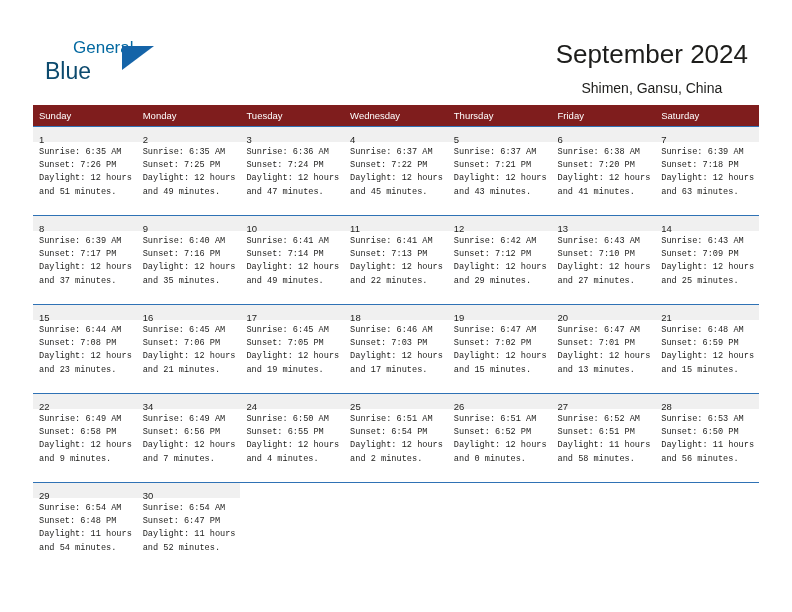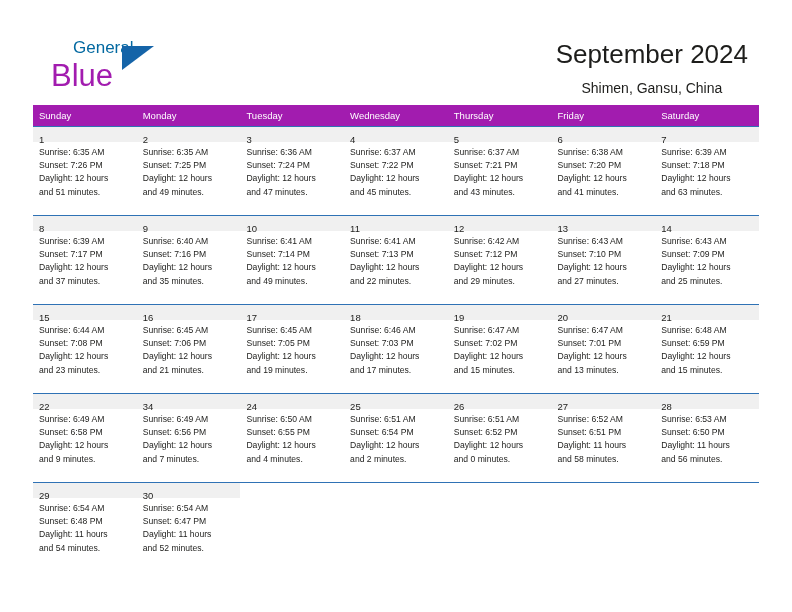--- a/index.html
+++ b/index.html
@@ -41,24 +41,24 @@
     left: 0;
     top: 0;
     font-size: 17px;
     letter-spacing: 0px;
     color: #0369a1;
     font-family: "Liberation Sans", sans-serif;
     margin-left: 40px;
   }
   .logo-blue {
     position: absolute;
-    left: 18px;
+    left: 12px;
     top: 20px;
-    font-size: 31px;
-    color: #a21caf;
+    font-size: 23px;
+    color: #0c4a6e;
     font-family: "Liberation Sans", sans-serif;
   }
   .logo-triangle {
     position: absolute;
     left: 89px;
     top: 8px;
     width: 0;
     height: 0;
     border-left: 32px solid #1564a8;
     border-bottom: 24px solid transparent;
@@ -92,21 +92,21 @@
     position: absolute;
     left: 33px;
     top: 105px;
     width: 726px;
     border-collapse: collapse;
     table-layout: fixed;
   }
   .calendar col { width: 103.71px; }
 
   thead th {
-    background: #a21caf;
+    background: #7f1d1d;
     color: #ffffff;
     font-size: 9.5px;
     font-weight: normal;
     text-align: left;
     padding: 5px 0 5px 6px;
     height: 10px;
     line-height: 11px;
     border: none;
   }
 
@@ -128,20 +128,21 @@
     box-sizing: border-box;
   }
   td.empty .daynum-band { background: #ffffff; }
   .daynum {
     font-size: 9.5px;
     line-height: 12px;
     color: #1d1d1b;
   }
   .cell-body {
     padding: 4px 6px 0 6px;
+    font-family: Liberation Mono, monospace;
   }
   .cell-line {
     font-size: 8.6px;
     line-height: 13.2px;
     color: #1d1d1b;
     white-space: nowrap;
   }
 </style>
 </head>
 <body>

